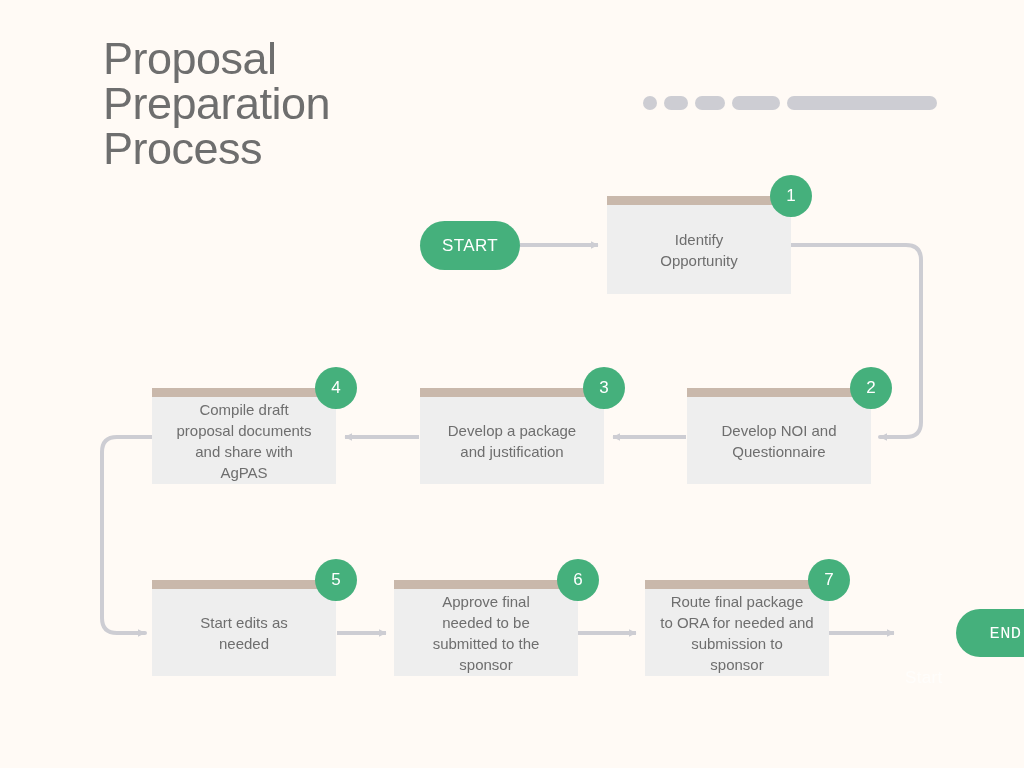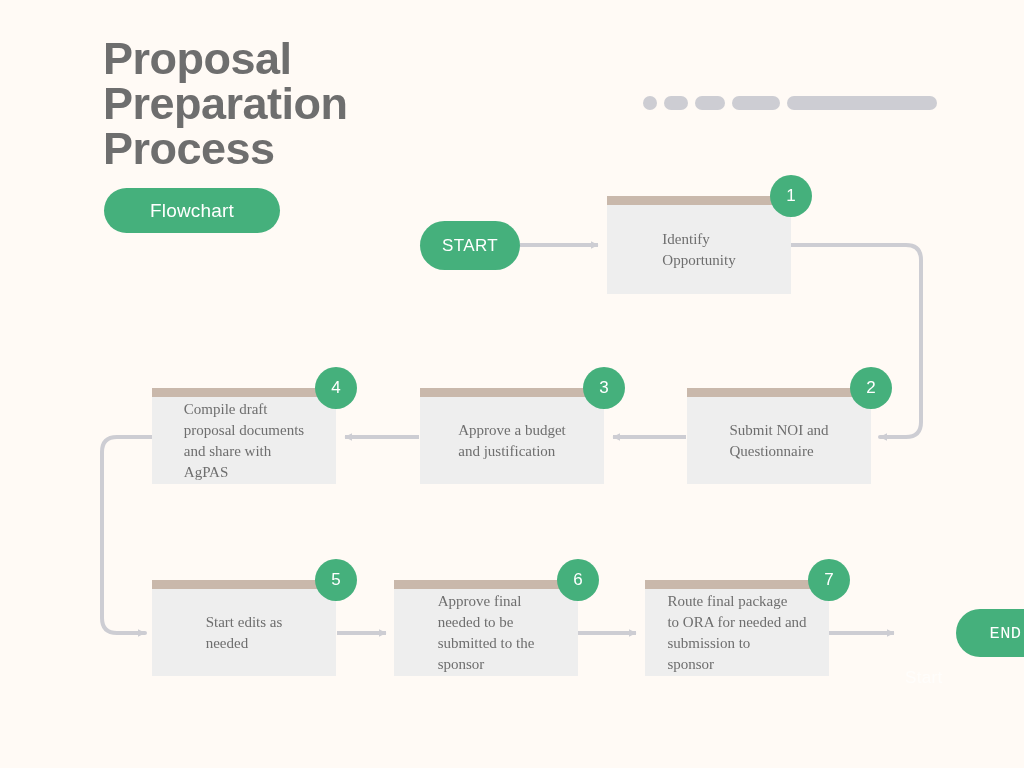--- a/index.html
+++ b/index.html
@@ -21,21 +21,21 @@
   }
 
   
   #title {
     position: absolute;
     left: 103px;
     top: 36px;
     width: 420px;
     font-size: 45px;
     line-height: 45px;
-    font-weight: 700;
+    font-weight: 400;
     color: #6e6e6e;
     letter-spacing: -0.5px;
     white-space: pre-line;
   }
   #flowchart-pill {
     position: absolute;
     left: 104px;
     top: 188px;
     width: 176px;
     height: 45px;
@@ -93,27 +93,27 @@
   }
   .node .label {
     position: absolute;
     left: 0;
     top: 9px;
     width: 100%;
     height: calc(100% - 9px);
     display: flex;
     align-items: center;
     justify-content: center;
+    text-align: center;
     color: #6e6e6e;
     font-size: 15px;
     line-height: 21px;
     padding: 0 6px;
     box-sizing: border-box;
     white-space: pre-line;
-    font-family: Liberation Serif, serif;
   }
   .node .badge {
     position: absolute;
     width: 42px;
     height: 42px;
     border-radius: 50%;
     background: #45b07c;
     color: #ffffff;
     font-size: 17px;
     display: flex;
@@ -145,23 +145,20 @@
 </style>
 </head>
 <body>
 
 <div id="canvas">
 
   <div id="title">Proposal
 Preparation
 Process</div>
 
-  <div id="flowchart-pill">
-    <span>Flowchart</span>
-  </div>
 
   <div id="deco">
     <span class="bar" style="width:14px;"></span>
     <span class="bar" style="width:24px;"></span>
     <span class="bar" style="width:30px;"></span>
     <span class="bar" style="width:48px;"></span>
     <span class="bar" style="width:150px;"></span>
   </div>
 
   <svg id="wires" viewBox="0 0 1024 768" width="1024" height="768">
@@ -198,28 +195,28 @@
 
   <div class="node" style="left:607px; top:196px; width:184px; height:98px;">
     <div class="topbar"></div>
     <div class="label">Identify
 Opportunity</div>
     <div class="badge">1</div>
   </div>
 
   <div class="node" style="left:687px; top:388px; width:184px; height:96px;">
     <div class="topbar"></div>
-    <div class="label">Submit NOI and
+    <div class="label">Develop NOI and
 Questionnaire</div>
     <div class="badge">2</div>
   </div>
 
   <div class="node" style="left:420px; top:388px; width:184px; height:96px;">
     <div class="topbar"></div>
-    <div class="label">Approve a budget
+    <div class="label">Develop a package
 and justification</div>
     <div class="badge">3</div>
   </div>
 
   <div class="node" style="left:152px; top:388px; width:184px; height:96px;">
     <div class="topbar"></div>
     <div class="label">Compile draft
 proposal  documents
 and share with
 AgPAS</div>

